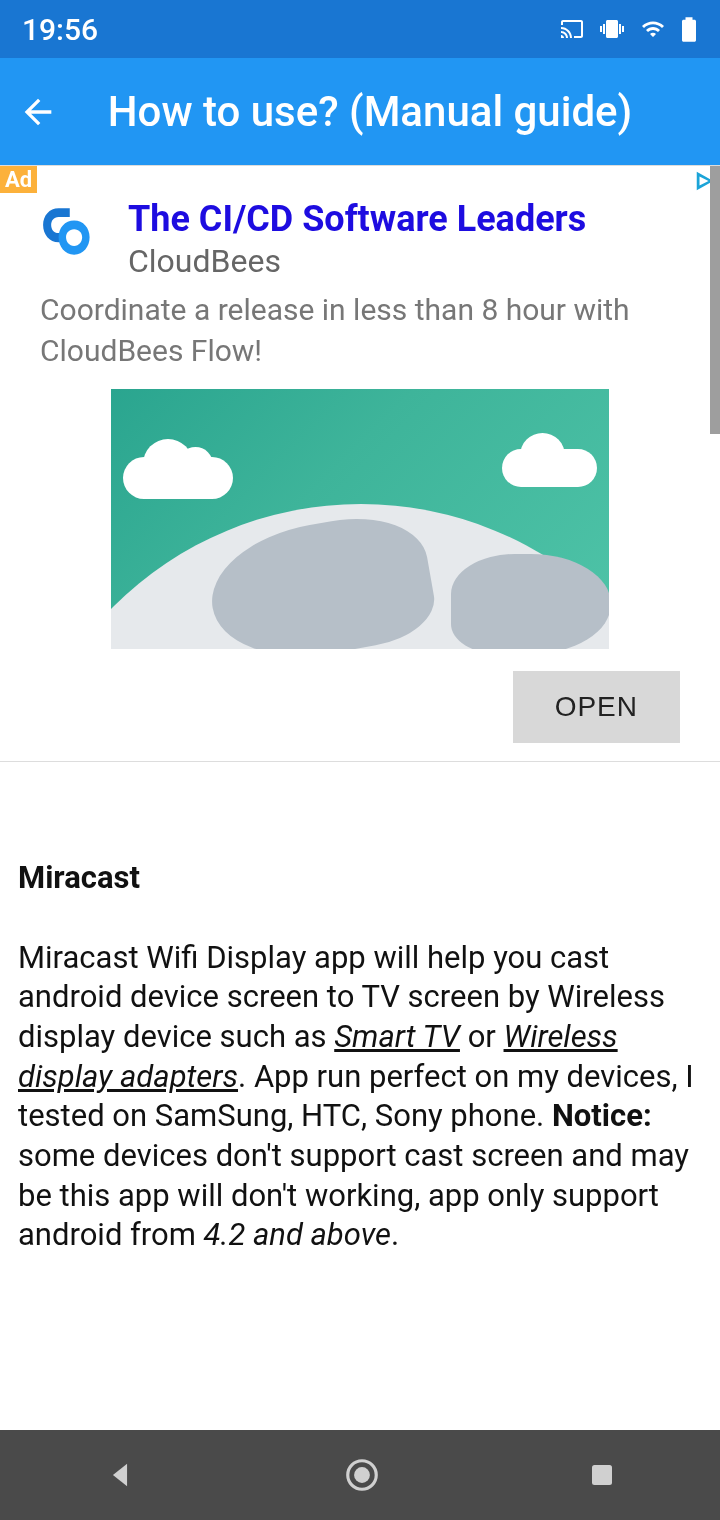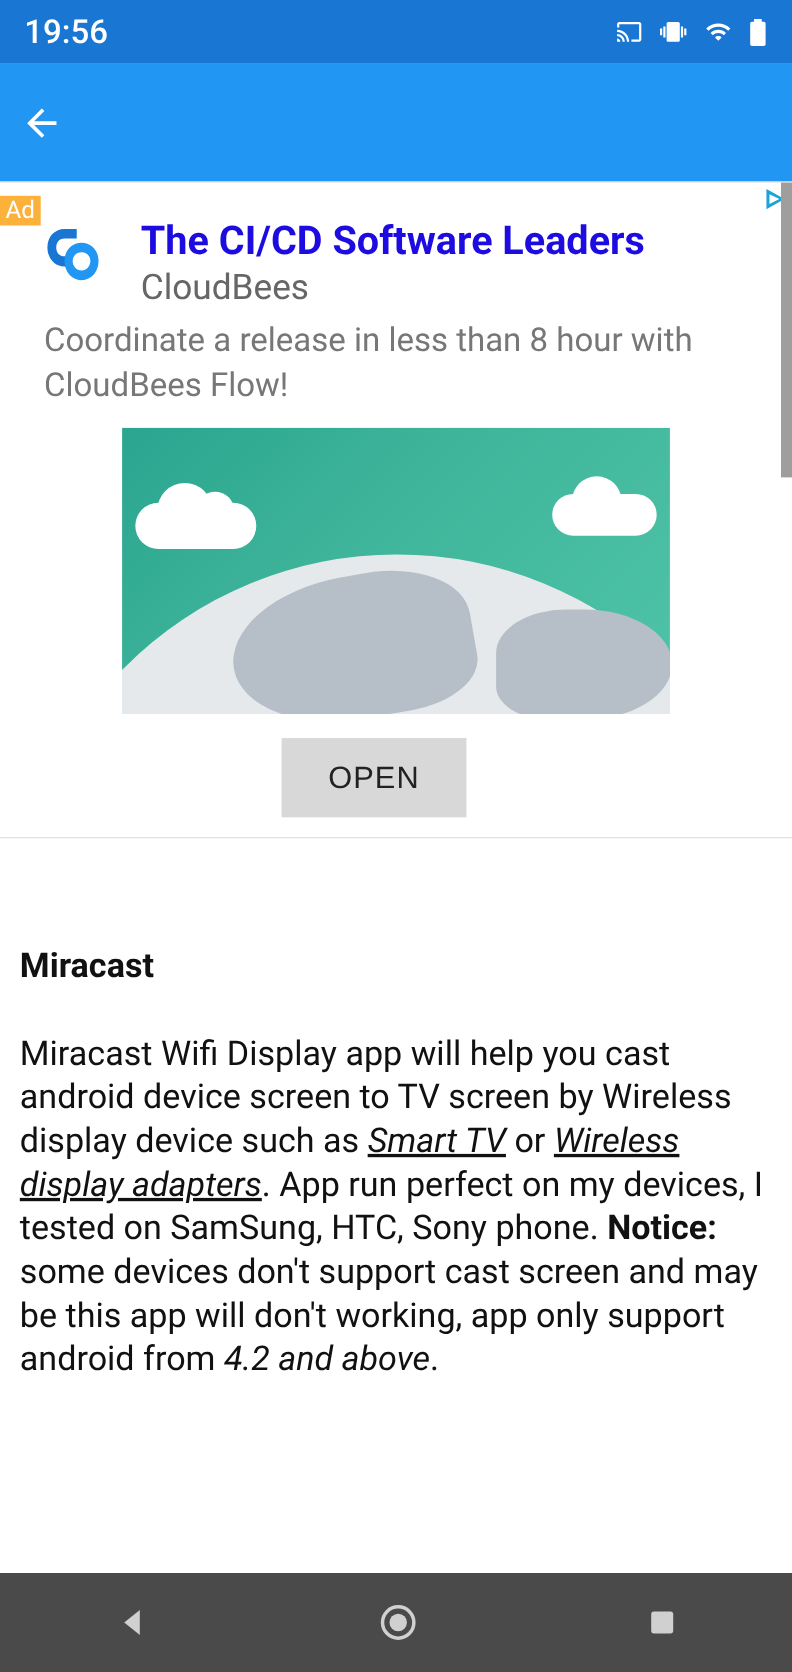--- a/index.html
+++ b/index.html
@@ -41,26 +41,26 @@
     padding-right: 50px;
   }
   .ad-container {
     position: relative;
     border-top: 1px solid #ddd;
     border-bottom: 1px solid #ddd;
     padding-bottom: 18px;
   }
   .ad-badge {
     position: absolute;
-    top: 12px; left: 0;
+    top: 0; left: 0;
     background: #fcb13b;
     color: #fff;
     font-size: 22px;
     padding: 1px 5px;
-    font-weight: 400;
+    font-weight: 700;
   }
   .ad-info-icon {
     position: absolute;
     top: 4px; right: 4px;
   }
   .ad-header {
     display: flex;
     align-items: flex-start;
     gap: 26px;
     padding: 32px 40px 0 40px;
@@ -125,21 +125,21 @@
     background: #fff;
     border-radius: 30px;
   }
   .cloud1 { width: 110px; height: 42px; top: 68px; left: 12px; }
   .cloud1::before { content:""; position:absolute; width:50px; height:50px; background:#fff; border-radius:50%; top:-18px; left:20px; }
   .cloud1::after { content:""; position:absolute; width:35px; height:35px; background:#fff; border-radius:50%; top:-10px; left:55px; }
   .cloud2 { width: 95px; height: 38px; top: 60px; right: 12px; }
   .cloud2::before { content:""; position:absolute; width:45px; height:45px; background:#fff; border-radius:50%; top:-16px; left:18px; }
   .ad-button-row {
     display: flex;
-    justify-content: center;
+    justify-content: flex-end;
     padding: 22px 40px 0 0;
   }
   .ad-open-btn {
     background: #d8d8d8;
     color: #222;
     border: none;
     font-size: 28px;
     font-weight: 500;
     padding: 20px 42px;
     letter-spacing: 1px;
@@ -198,20 +198,21 @@
     <svg width="18" height="28" viewBox="0 0 12 24">
         <path d="M10.67 4H9V2H3v2H1.33C.6 4 0 4.6 0 5.33v16.34C0 22.4.6 23 1.33 23h9.34c.73 0 1.33-.6 1.33-1.33V5.33C12 4.6 11.4 4 10.67 4z"></path>
       </svg>
   </div>
 </div>
 
 <div class="app-bar">
   <svg class="back-arrow" width="40" height="40" viewBox="0 0 24 24" fill="#fff">
       <path d="M20 11H7.83l5.59-5.59L12 4l-8 8 8 8 1.41-1.41L7.83 13H20v-2z"></path>
     </svg>
+  <div class="app-title">How to use? (Manual guide)</div>
 </div>
 
 <div class="ad-container">
   <span class="ad-badge">Ad</span>
   <svg class="ad-info-icon" width="22" height="22" viewBox="0 0 24 24">
       <path fill="#1ba4d8" d="M3 2v20l18-10L3 2zm3 5.2L15.8 12 6 16.8V7.2z"></path>
     </svg>
   <div class="ad-header">
     <svg class="ad-logo" width="62" height="62" viewBox="0 0 100 100">
       <path fill="#1976d2" d="M30 10 C15 10 5 22 5 37 C5 52 15 65 30 65 L35 65 L35 50 L30 50 C22 50 18 44 18 37 C18 30 22 24 30 24 L48 24 L48 10 Z"></path>

